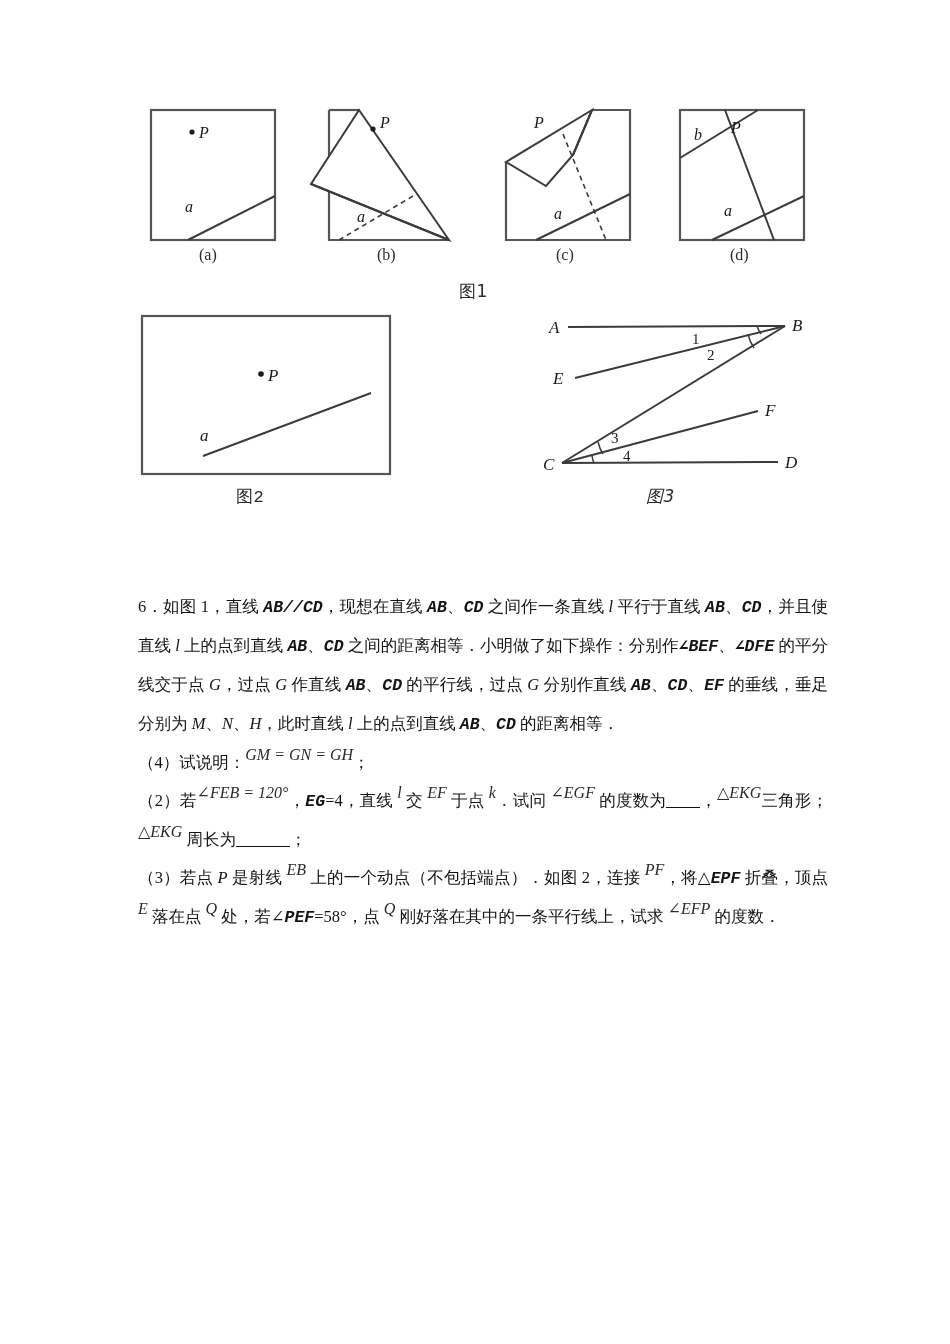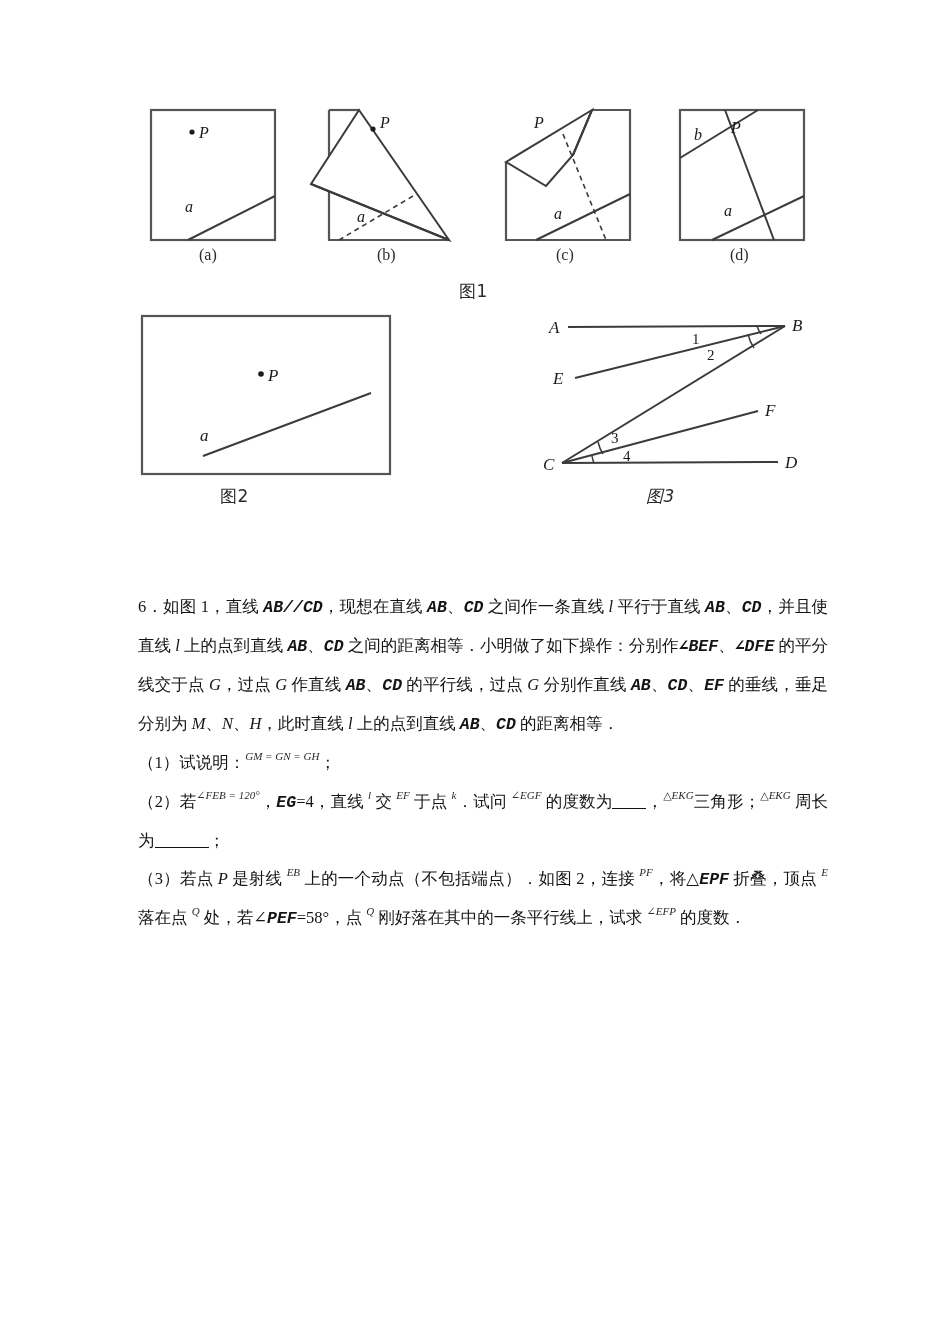--- a/index.html
+++ b/index.html
@@ -72,21 +72,21 @@
     font-weight: bold;
     font-family: Liberation Mono, monospace;
   }
   
   .mraise {
     display: inline-block;
     position: relative;
     top: -8px;
     font-style: italic;
     font-family: "Liberation Serif", "DejaVu Serif", serif;
-    font-size: 11px;
+    font-size: 16px;
     color: #2a2a2a;
     white-space: nowrap;
   }
   .blank {
     display: inline-block;
     border-bottom: 1.4px solid #111;
     width: 34px;
     height: 1em;
     vertical-align: -2px;
   }
@@ -194,29 +194,29 @@
       </g>
     </svg>
 
     <div class="fig-caption" style="left:199px; top:246px;">(a)</div>
     <div class="fig-caption" style="left:377px; top:246px;">(b)</div>
     <div class="fig-caption" style="left:556px; top:246px;">(c)</div>
     <div class="fig-caption" style="left:730px; top:246px;">(d)</div>
 
     <div class="fig-caption fig-caption-cn" style="left:459px; top:280px;">图1</div>
 
-    <div class="fig-caption fig-caption-cn" style="left:220px; top:485px;">图2</div>
+    <div class="fig-caption fig-caption-cn" style="left:236px; top:485px;font-family:Liberation Mono, monospace;">图2</div>
 
     <div class="fig-caption fig-caption-cn" style="left:646px; top:485px;font-style:italic;">图3</div>
   </div>
 
   <div class="body-text">
 
     <p class="para"><span>6．</span><span>如图 1，直线 </span><span class="mb">AB//CD</span><span>，现想在直线 </span><span class="mb">AB</span><span>、</span><span class="mb">CD</span><span> 之间作一条直线 </span><span class="mi">l</span><span> 平行于直线 </span><span class="mb">AB</span><span>、</span><span class="mb">CD</span><span>，并且使直线 </span><span class="mi">l</span><span> 上的点到直线 </span><span class="mb">AB</span><span>、</span><span class="mb">CD</span><span> 之间的距离相等．小明做了如下操作：分别作</span><span class="mb">∠BEF</span><span>、</span><span class="mb">∠DFE</span><span> 的平分线交于点 </span><span class="mi">G</span><span>，过点 </span><span class="mi">G</span><span> 作直线 </span><span class="mb">AB</span><span>、</span><span class="mb">CD</span><span> 的平行线，过点 </span><span class="mi">G</span><span> 分别作直线 </span><span class="mb">AB</span><span>、</span><span class="mb">CD</span><span>、</span><span class="mb">EF</span><span> 的垂线，垂足分别为 </span><span class="mi">M</span><span>、</span><span class="mi">N</span><span>、</span><span class="mi">H</span><span>，此时直线 </span><span class="mi">l</span><span> 上的点到直线 </span><span class="mb">AB</span><span>、</span><span class="mb">CD</span><span> 的距离相等．</span></p>
 
-    <p class="para"><span>（1）试说明：</span><span class="mraise">GM = GN = GH</span><span>；</span></p>
+    <p class="para"><span>（4）试说明：</span><span class="mraise">GM = GN = GH</span><span>；</span></p>
 
     <p class="para"><span>（2）若</span><span class="mraise">∠FEB = 120°</span><span>，</span><span class="mb">EG</span><span>=4，直线 </span><span class="mraise">l</span><span> 交 </span><span class="mraise">EF</span><span> 于点 </span><span class="mraise">k</span><span>．试问 </span><span class="mraise">∠EGF</span><span> 的度数为</span><span class="blank"></span><span>，</span><span class="mraise">△EKG</span><span>三角形；</span><span class="mraise">△EKG</span><span> 周长为</span><span class="blank wide"></span><span>；</span></p>
 
     <p class="para"><span>（3）若点 </span><span class="mi">P</span><span> 是射线 </span><span class="mraise">EB</span><span> 上的一个动点（不包括端点）．如图 2，连接 </span><span class="mraise">PF</span><span>，将△</span><span class="mb">EPF</span><span> 折叠，顶点 </span><span class="mraise">E</span><span> 落在点 </span><span class="mraise">Q</span><span> 处，若∠</span><span class="mb">PEF</span><span>=58°，点 </span><span class="mraise">Q</span><span> 刚好落在其中的一条平行线上，试求 </span><span class="mraise">∠EFP</span><span> 的度数．</span></p>
   </div>
 
 </div>
 
 </body></html>

